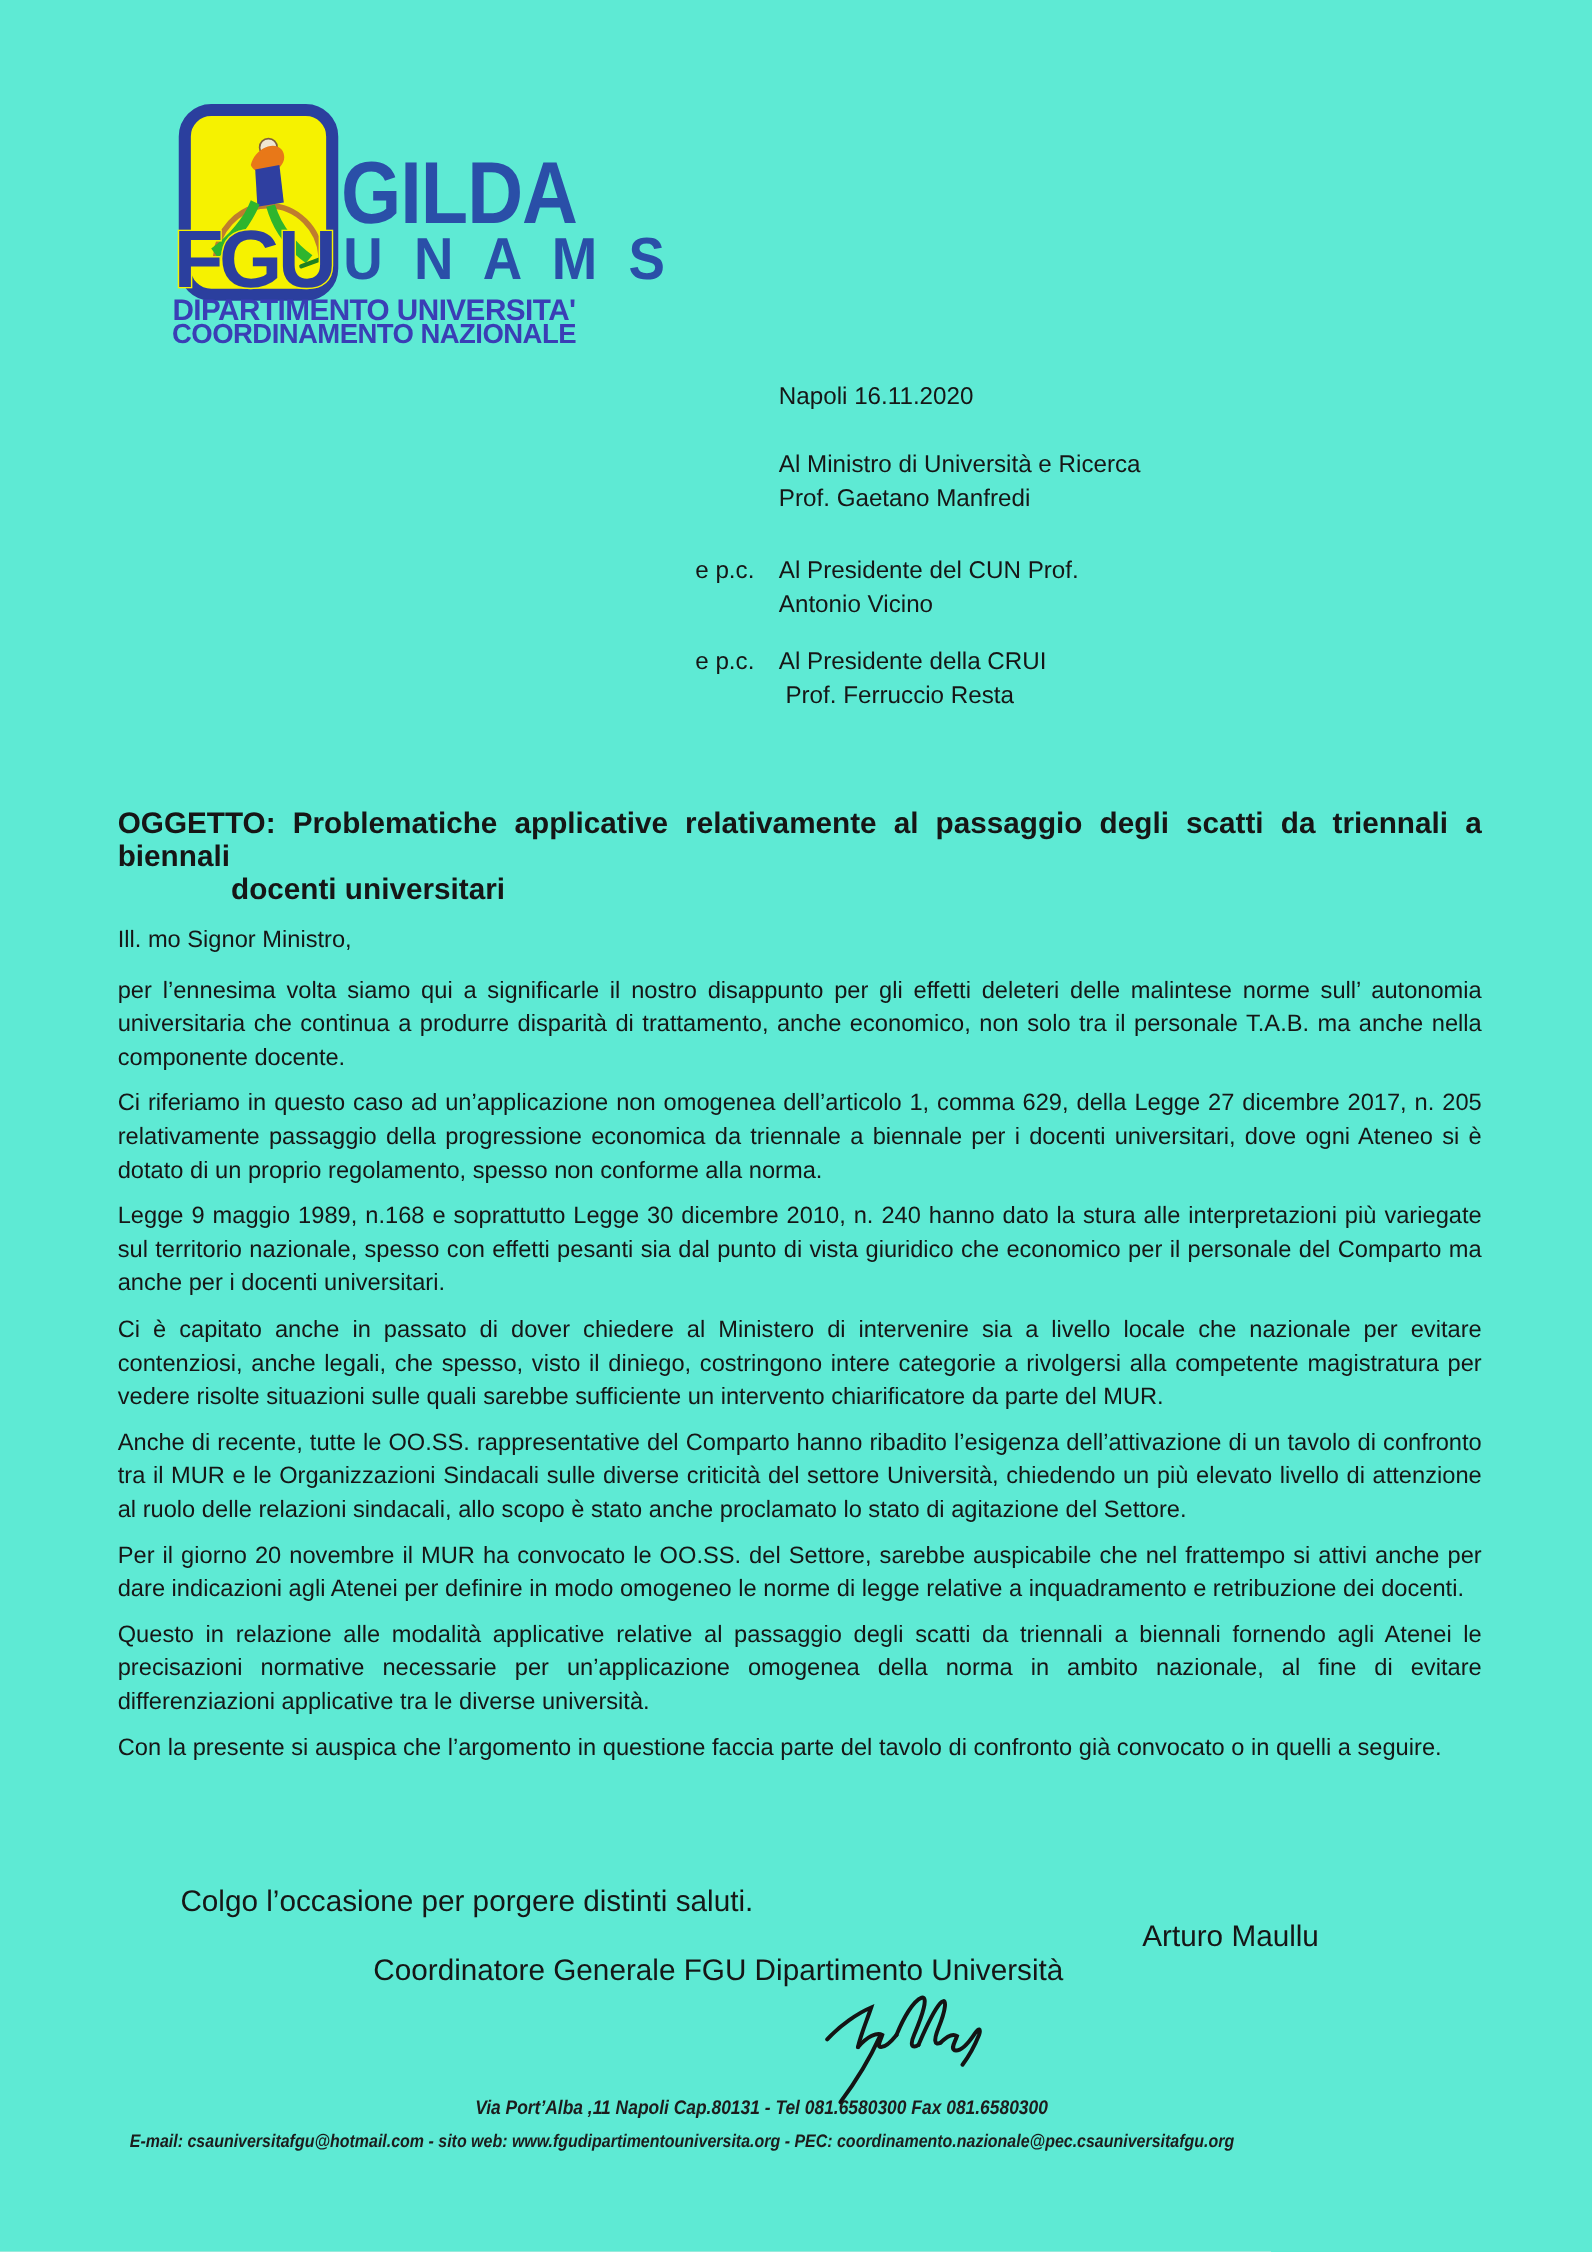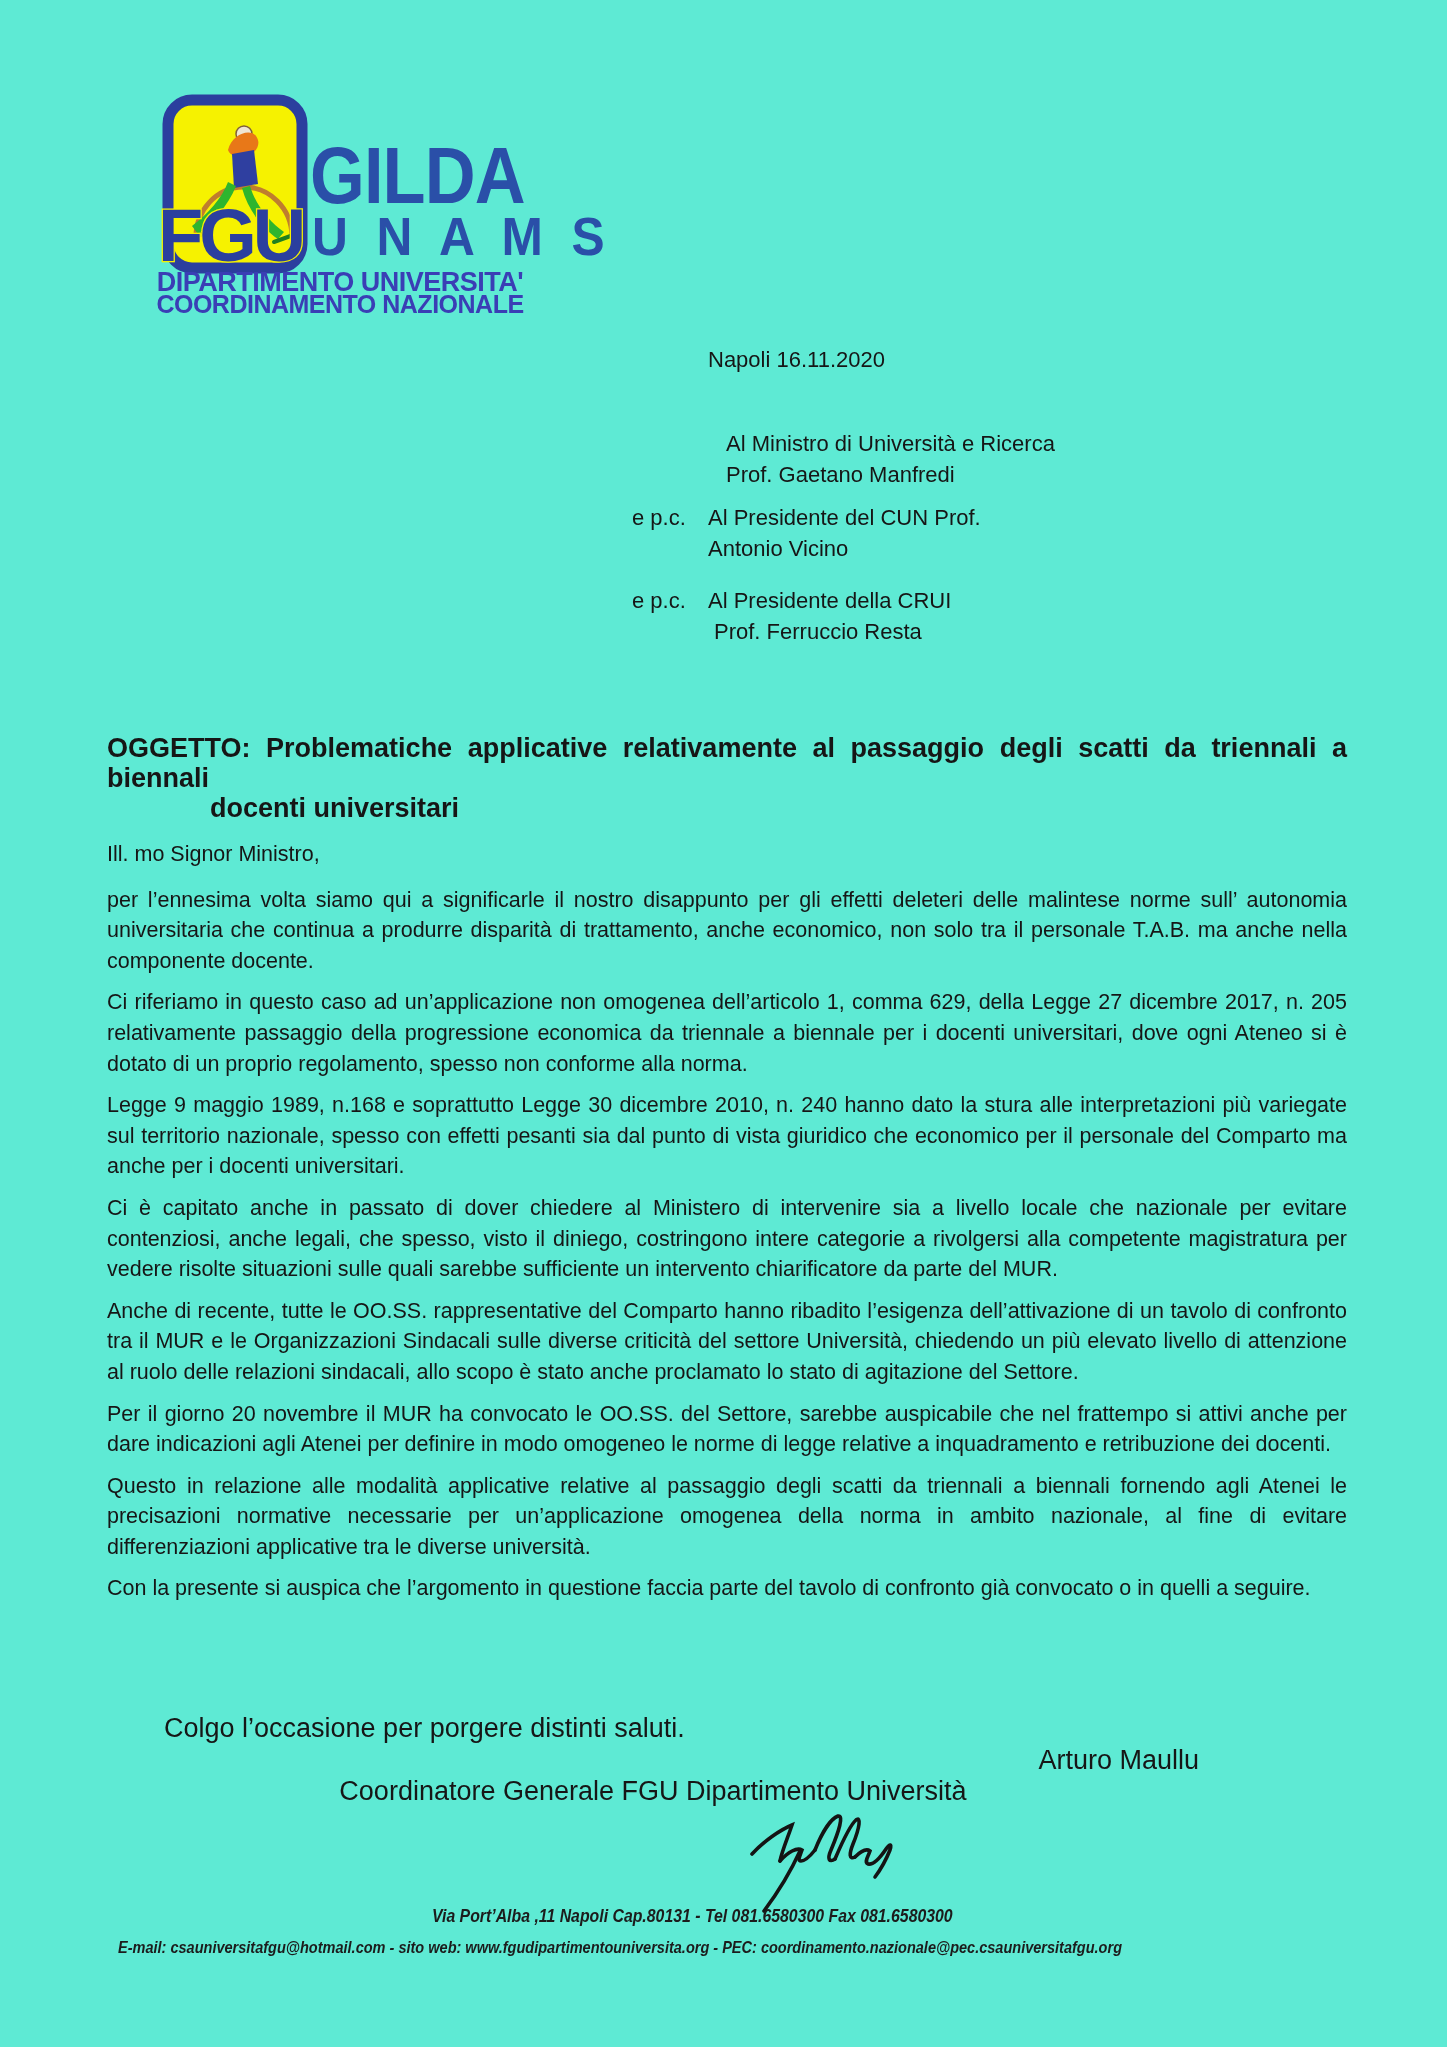--- a/index.html
+++ b/index.html
@@ -26,21 +26,21 @@
     position:absolute; left:128px; top:271px; width:424px; text-align:center;
     color:#3a3eb5; font-weight:bold; line-height:22px; letter-spacing:-0.5px;
   }
   .department .l1{font-size:27px;}
   .department .l2{font-size:25px;}
   
   .hdr{position:absolute; font-size:22px; line-height:31px; white-space:nowrap;}
   .place-date{left:708px; top:344px;}
   .recip{display:flex;}
   .recip .cc{width:76px; flex:0 0 76px;}
-  .g1{left:708px; top:428px;margin-left:18px;}
+  .g1{left:708px; top:406px;}
   .g2{left:632px; top:502px;}
   .g3{left:632px; top:585px;}
   .g3 .lines .line2{padding-left:6px;}
   
   .subject{
     position:absolute; left:107px; top:733px; width:1240px;
     font-size:27px; font-weight:bold; line-height:30px;
   }
   .subject .sl1{text-align:justify; text-align-last:justify;}
   .subject .sl2{padding-left:103px;}

